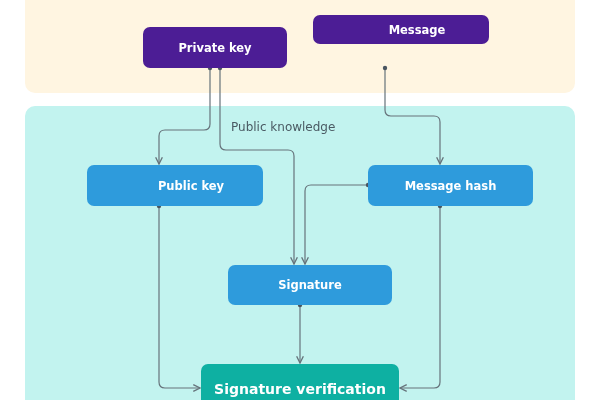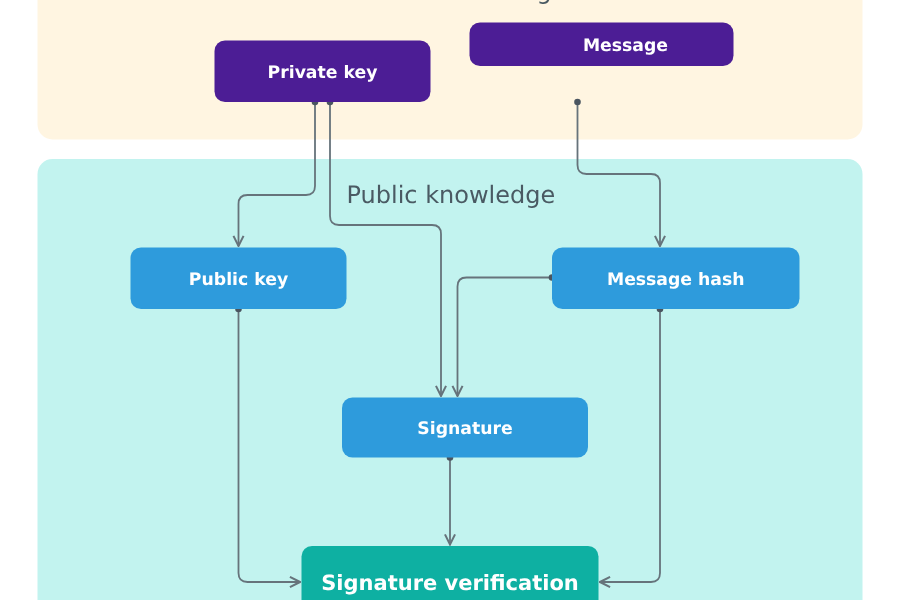--- a/index.html
+++ b/index.html
@@ -5,21 +5,21 @@
   html, body { margin: 0; padding: 0; }
   body {
     width: 600px; height: 400px; overflow: hidden; position: relative;
     background: #ffffff;
     font-family: "DejaVu Sans", "Liberation Sans", sans-serif;
   }
   .panel { position: absolute; border-radius: 10px; }
   .panel-private { left: 25px; top: -20px; width: 550px; height: 113px; background: #fff5e1; }
   .panel-public { left: 25px; top: 106px; width: 550px; height: 320px; background: #c2f3ef; }
   .panel-title {
-    position: absolute; color: #4a5a63; font-size: 16px; white-space: nowrap;
+    position: absolute; color: #4a5a63; font-size: 12px; white-space: nowrap;
   }
   .title-private { left: 230px; top: -16px; }
   .title-public { left: 231px; top: 120px; }
   .node {
     position: absolute; border-radius: 7px; color: #ffffff; font-weight: bold;
     font-size: 11.5px; display: flex; align-items: center; justify-content: center;
     cursor: pointer;
   }
   .node.yellow { background: #4c1d95; }
   .node.blue { background: #2e9bdc; }
@@ -57,16 +57,16 @@
     <circle cx="385" cy="68" r="2.2"></circle>
     <circle cx="368" cy="185" r="2.2"></circle>
     <circle cx="159" cy="206" r="2.2"></circle>
     <circle cx="440" cy="206" r="2.2"></circle>
     <circle cx="300" cy="305" r="2.2"></circle>
   </g>
 </svg>
 
 <div class="node yellow" style="left:143px;top:27px;width:144px;height:41px;">Private key</div>
 <div class="node yellow" style="left:313px;top:15px;width:144px;height:29px;padding-left:32px;">Message</div>
-<div class="node blue" style="left:87px;top:165px;width:144px;height:41px;">Public key</div>
+<div class="node blue" style="left:87px;top:165px;width:144px;height:41px;padding-left:32px;">Public key</div>
 <div class="node blue" style="left:368px;top:165px;width:165px;height:41px;">Message hash</div>
 <div class="node blue" style="left:228px;top:265px;width:164px;height:40px;">Signature</div>
 <div class="node teal" style="left:201px;top:364px;width:198px;height:52px;align-items:flex-start;padding-top:17px;box-sizing:border-box;">Signature verification</div>
 
 </body></html>

